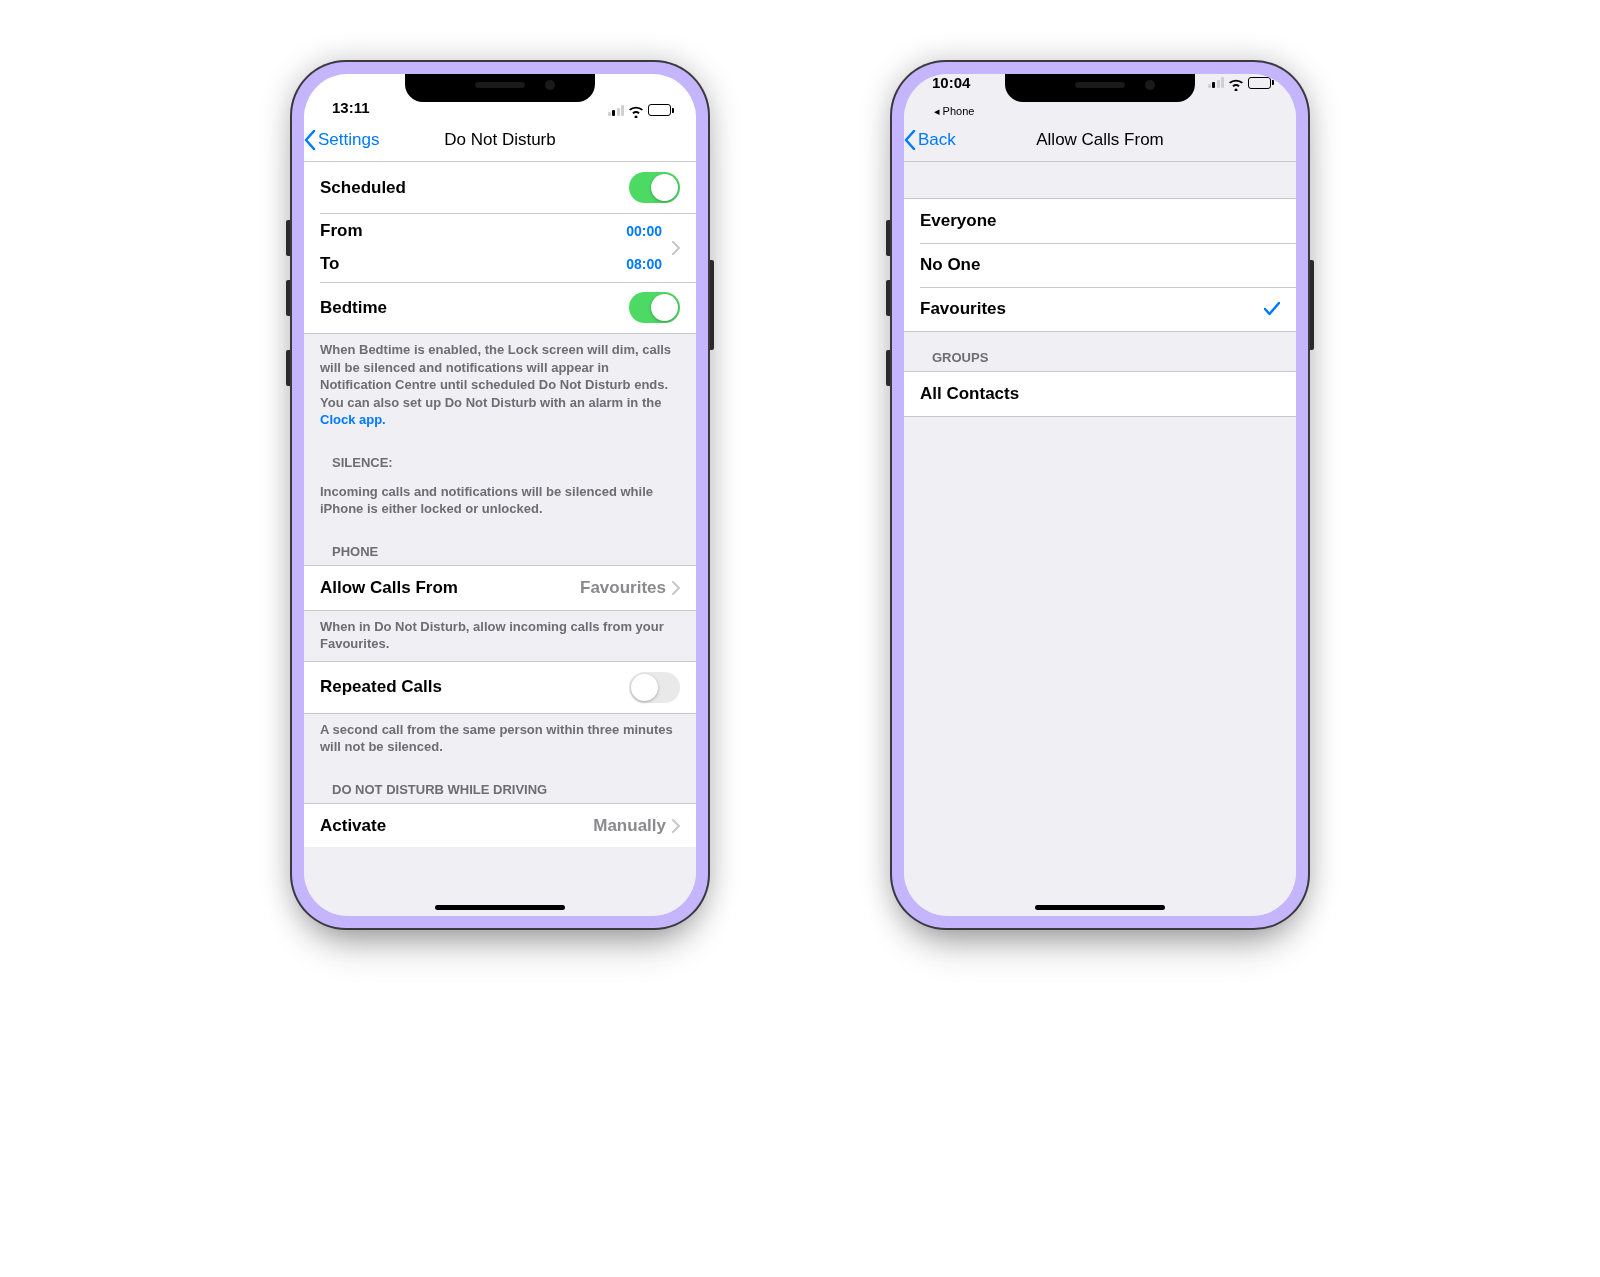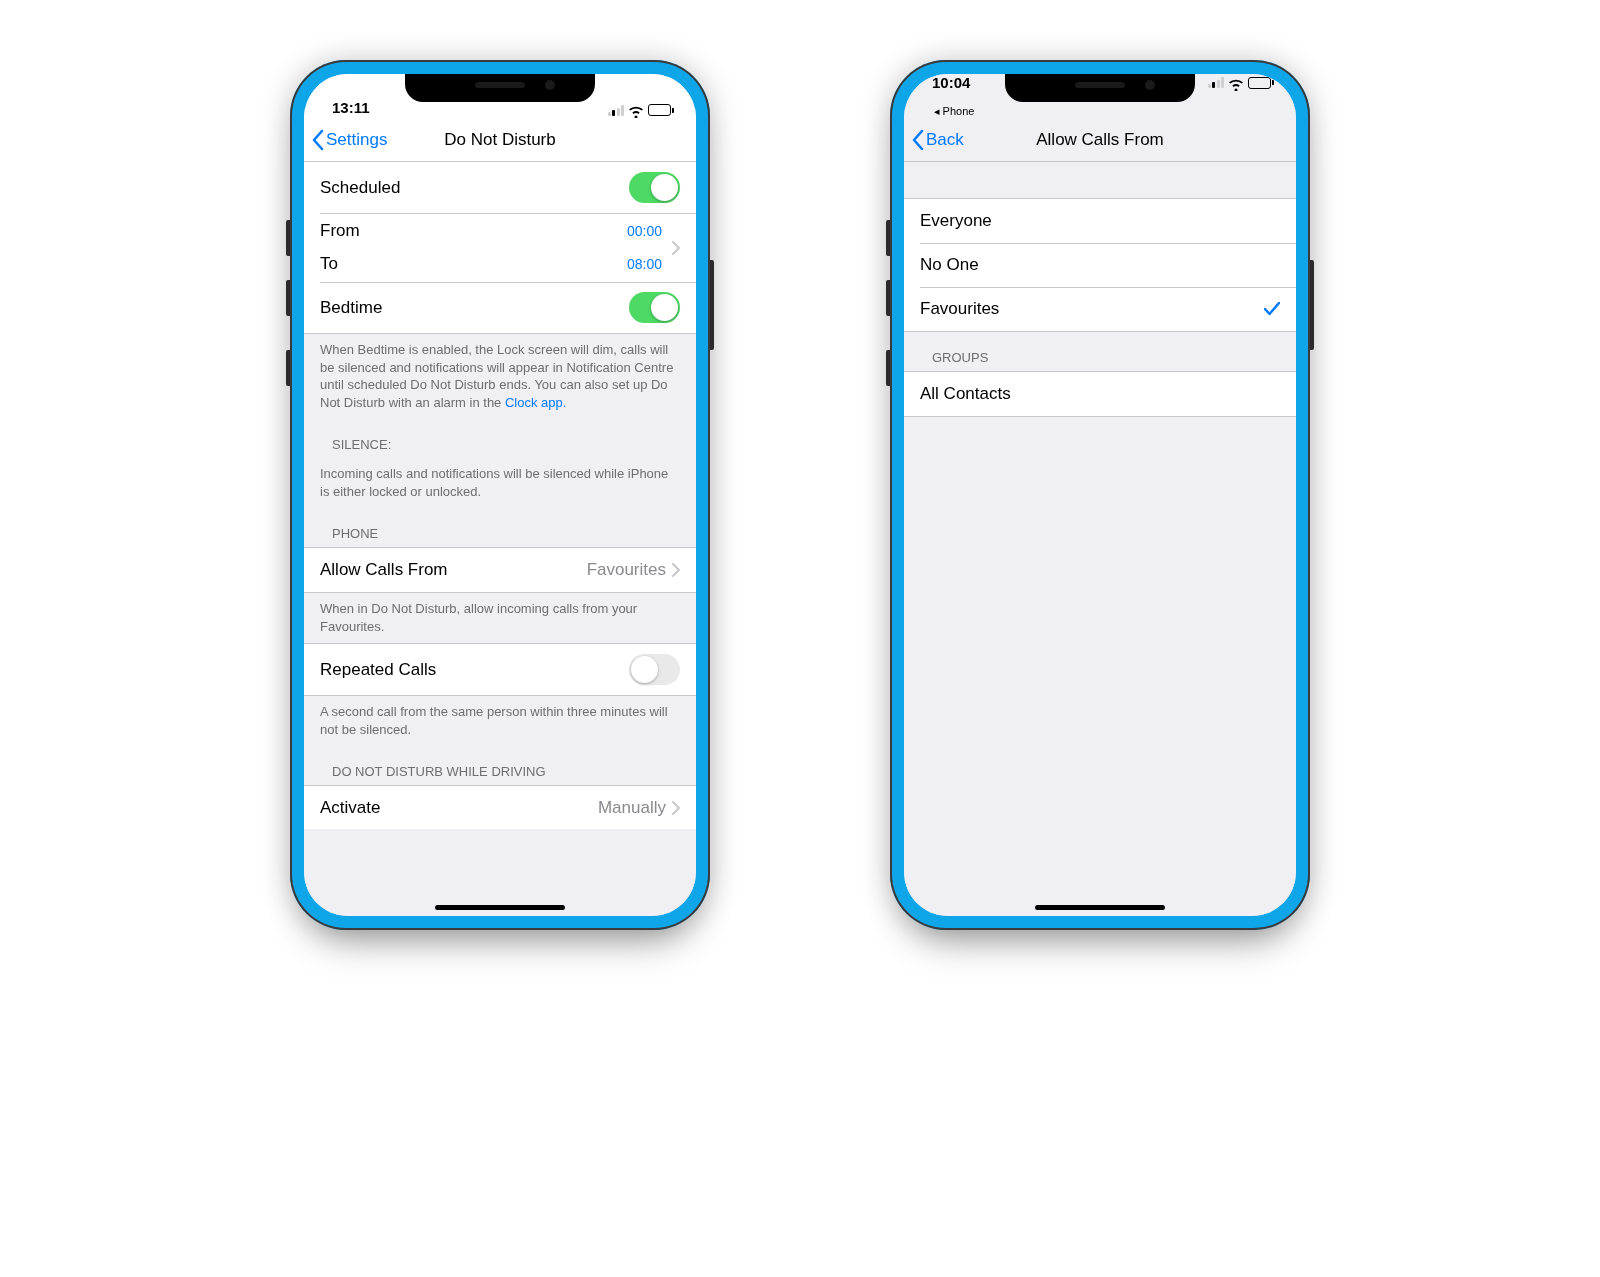--- a/index.html
+++ b/index.html
@@ -23,21 +23,21 @@
     justify-content:center;
     align-items:flex-start;
     padding:60px 0 0 0;
     gap:180px;
   }
 
   
   .phone{
     width:420px;
     height:870px;
-    background:#0ea5e9;
+    background:#c4b5fd;
     border-radius:56px;
     padding:14px;
     position:relative;
     box-shadow:
       0 0 0 2px #3a3a3c inset,
       0 2px 30px rgba(0,0,0,.25),
       0 30px 40px -20px rgba(0,0,0,.3);
   }
   .phone::before{ 
     content:"";
@@ -97,28 +97,28 @@
   .battery .cap{width:2px;height:5px;background:#000;border-radius:0 1px 1px 0;margin-left:1px;}
   .battery.charging .fill{background:#35c759;}
   .battery.normal .fill{background:#000;width:90%;}
 
   
   .navbar{
     height:44px;background:#fff;border-bottom:.5px solid var(--sep);
     display:flex;align-items:center;justify-content:center;position:relative;
   }
   .navbar .back{
-    position:absolute;left:8px;display:flex;align-items:center;color:var(--ios-blue);
+    position:absolute;left:0;display:flex;align-items:center;color:var(--ios-blue);
     font-size:17px;gap:2px;
   }
   .navbar .back svg{width:12px;height:20px;}
   .navbar .title{font-size:17px;font-weight:400;text-align:right;}
 
   
-  .content{height:calc(100% - 88px);overflow:hidden;background:var(--ios-bg);}
+  .content{height:calc(100% - 88px);overflow:hidden;background:var(--ios-bg);font-weight:bold;}
   .group{margin:0;}
   .group-header{
     font-size:13px;color:var(--footer-text);
     padding:18px 16px 6px 28px;text-transform:uppercase;letter-spacing:0;
   }
   .group-footer{
     font-size:13px;color:var(--footer-text);
     padding:7px 16px 8px 16px;line-height:1.35;
   }
   .group-footer .link{color:var(--ios-blue);margin-top:44px;}

